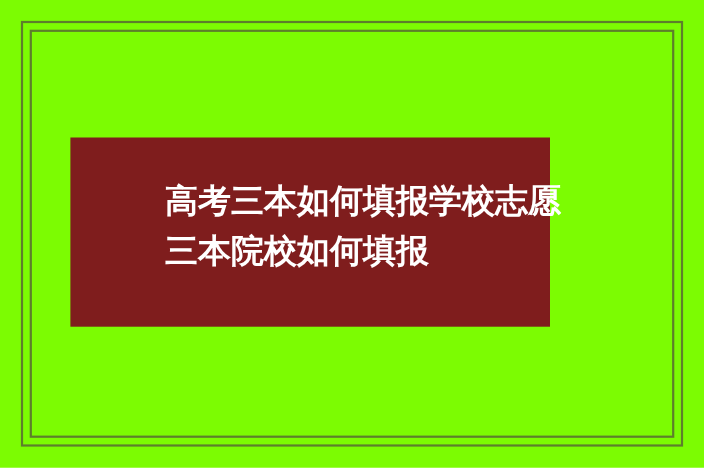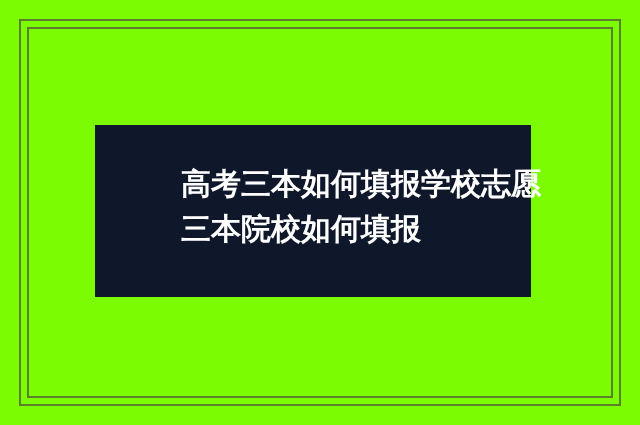--- a/index.html
+++ b/index.html
@@ -43,23 +43,22 @@
     box-sizing: border-box;
   }
 
   
   #content-panel {
     position: absolute;
     left: 64px;
     top: 125px;
     width: 436px;
     height: 172px;
-    background: #0f172a;
+    background: #7f1d1d;
     box-sizing: border-box;
-    margin-left: 31px;
   }
 
   #headline {
     position: absolute;
     left: 86px;
     top: 36px;
     width: 400px;
     color: #ffffff;
     font-size: 30px;
     font-weight: bold;

